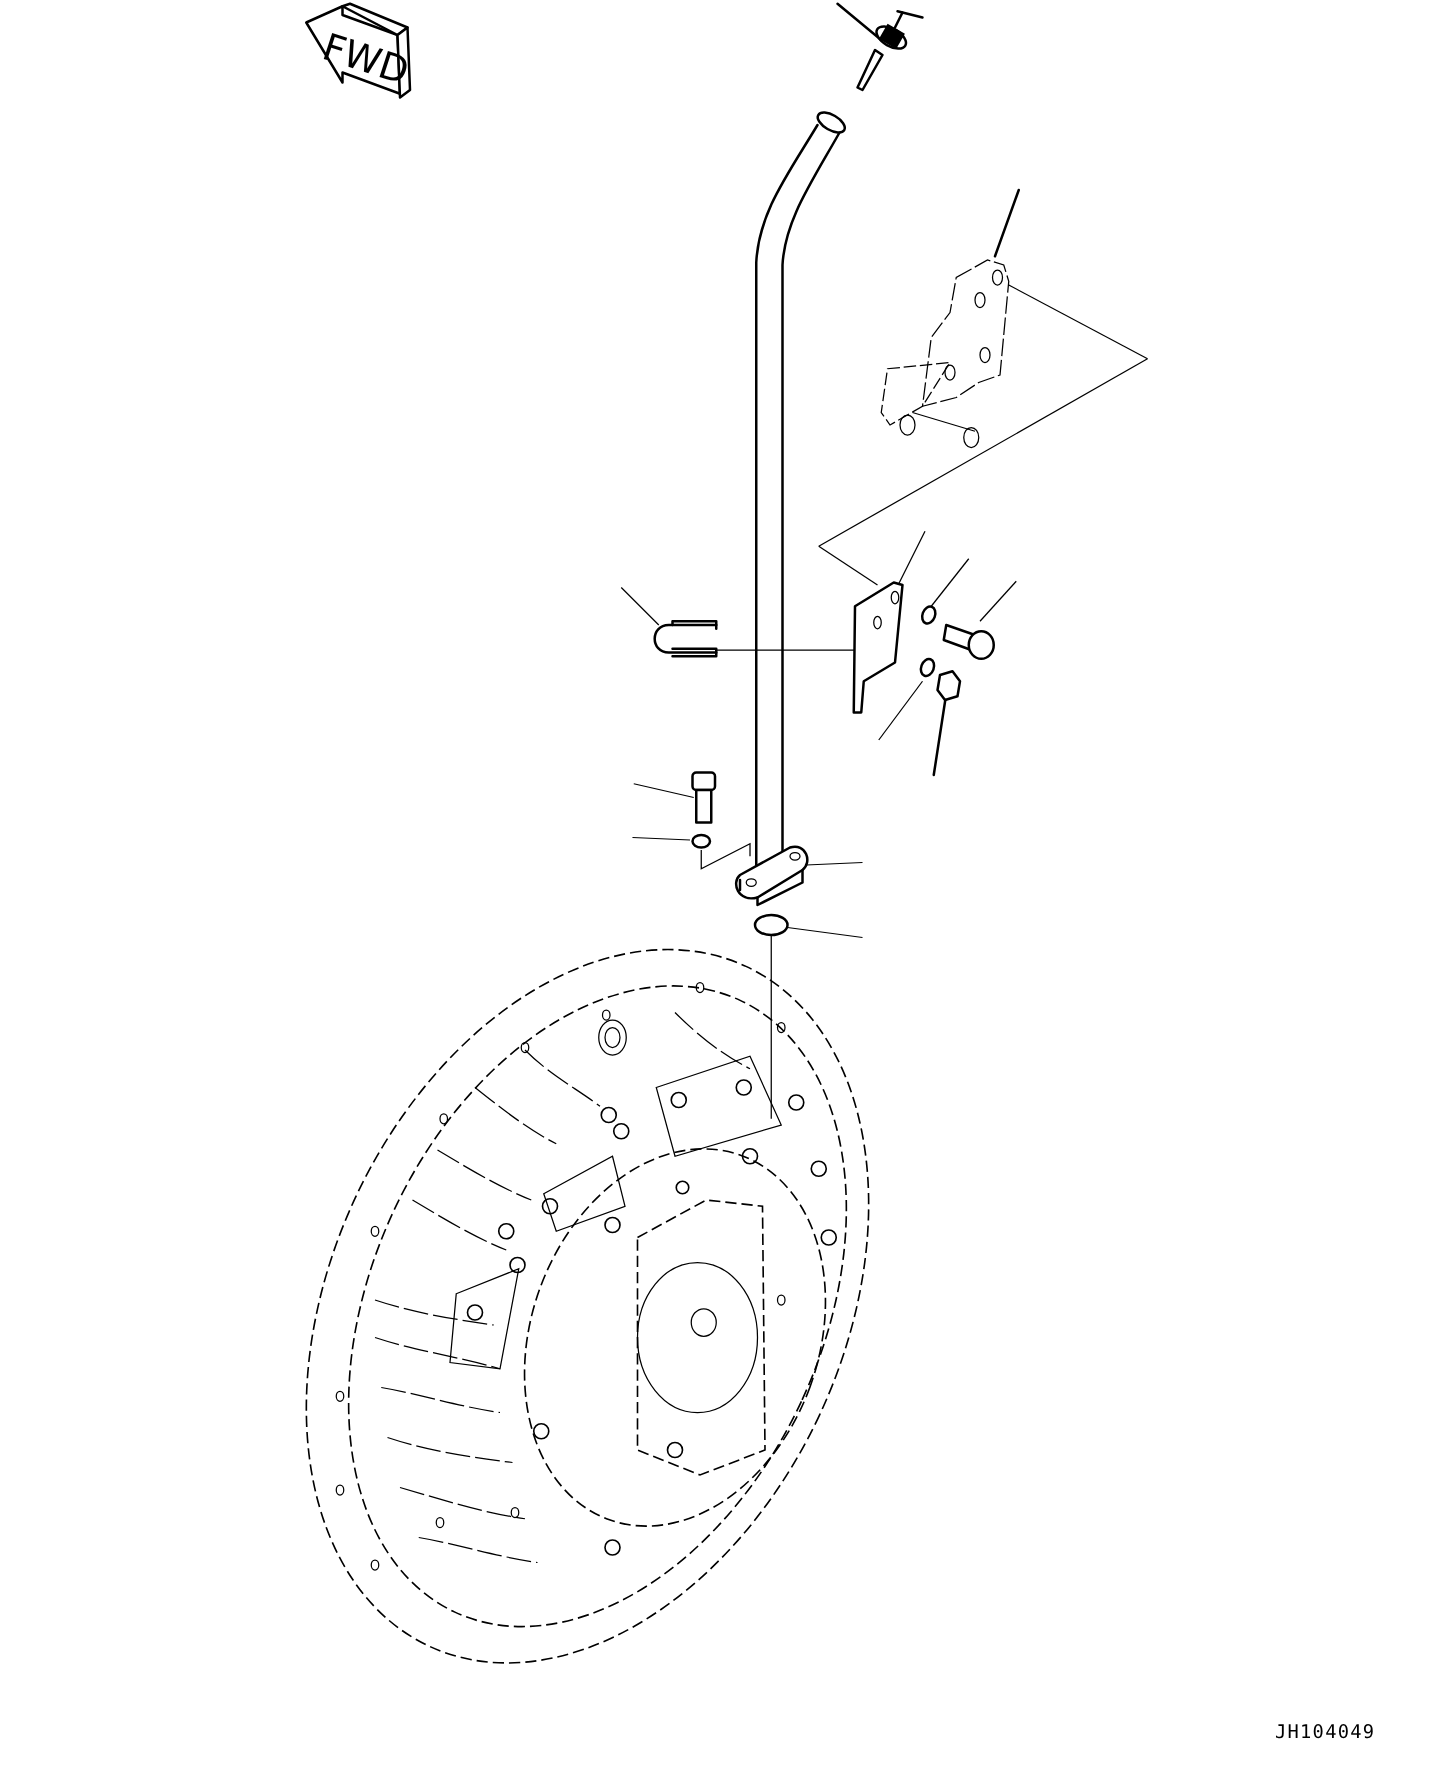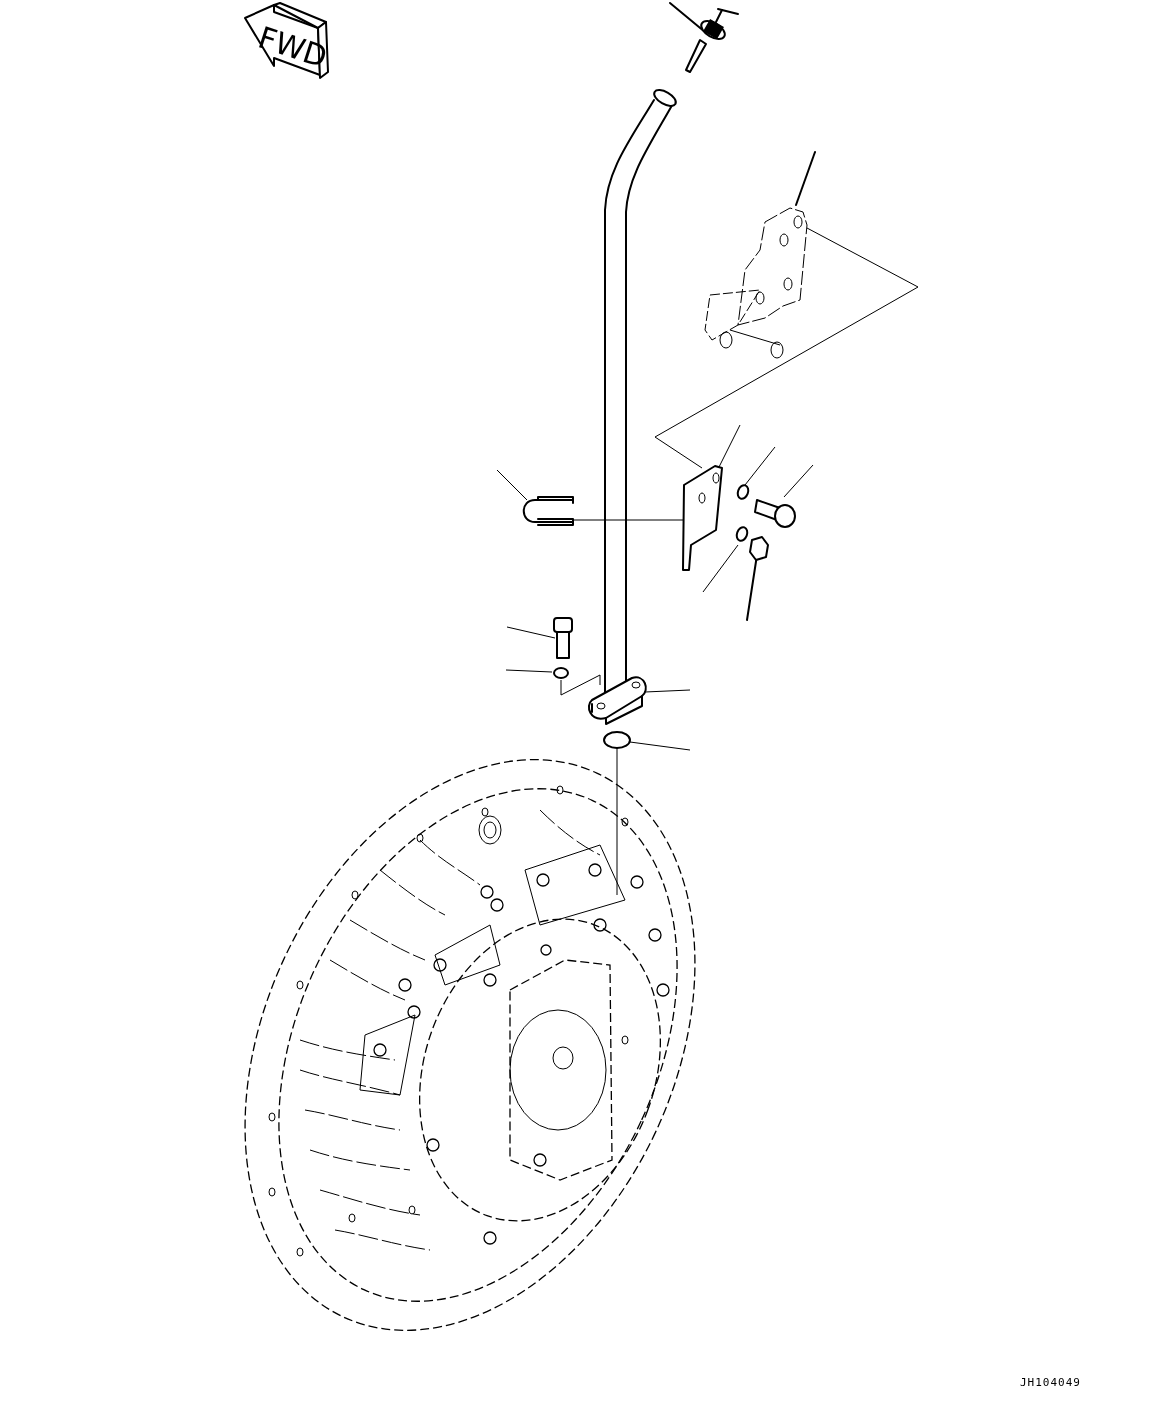--- a/index.html
+++ b/index.html
@@ -2,21 +2,21 @@
 <html><head>
 <meta charset="utf-8">
 <style>
   html, body { margin: 0; padding: 0; background: #ffffff; }
   body { width: 1163px; height: 1422px; position: relative; overflow: hidden; font-family: "DejaVu Sans", sans-serif; }
   svg.diagram { position: absolute; left: 0; top: 0; }
   .ln { stroke: #000; fill: none; stroke-width: 2; stroke-linecap: round; stroke-linejoin: round; }
   .thin { stroke: #000; fill: none; stroke-width: 1; }
   .dash { stroke: #000; fill: none; stroke-width: 1.3; stroke-dasharray: 9 4; }
   .fillw { fill: #fff; }
-  .fig-id { position: absolute; left: 1020px; top: 1376px; font-family: "DejaVu Sans Mono", monospace; font-size: 11px; letter-spacing: 1px; color: #000; }
+  .fig-id { position: absolute; left: 1020px; top: 1376px; font-family: "DejaVu Sans Mono", monospace; font-size: 15px; letter-spacing: 1px; color: #000; }
   .fwd-text { font-family: "DejaVu Sans", sans-serif; font-size: 30px; }
 </style>
 </head>
 <body>
 
 <svg class="diagram" width="1163" height="1422" viewBox="0 0 1163 1422" xmlns="http://www.w3.org/2000/svg">
 
   <g>
     <polygon class="ln fillw" points="245,18 274,5 274,12 318,28 320,75 274,58 274,66"></polygon>
     <polygon class="ln fillw" points="274,5 280,3 326,22 318,28"></polygon>

